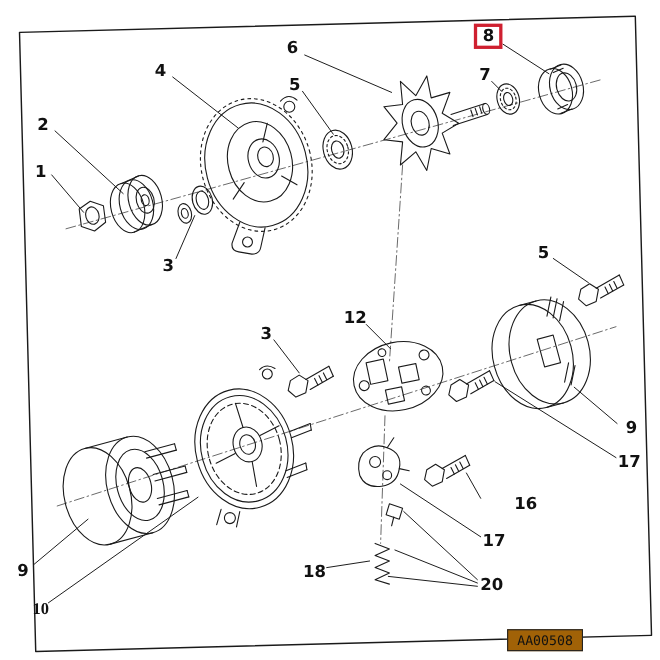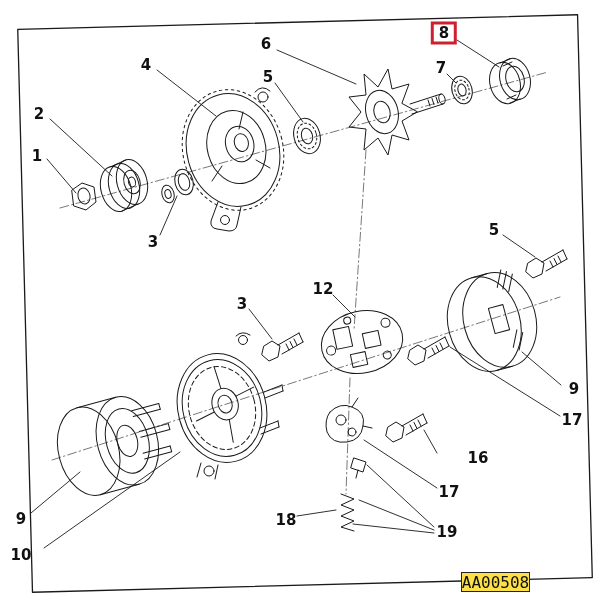--- a/index.html
+++ b/index.html
@@ -35,24 +35,24 @@
   .part-label.highlighted {
     border: 3px solid var(--highlight, #cf2030);
     background: #ffffff;
     padding: 1px 5px;
   }
   .code-box {
     position: absolute;
     left: 461px; top: 572px;
     width: 67px; height: 18px;
     border: 1.3px solid #222222;
-    background: #fde047;
+    background: #a16207;
     display: flex; align-items: center; justify-content: center;
     font-family: "DejaVu Sans Mono", monospace;
-    font-size: 16px;
+    font-size: 12px;
     color: #111111;
   }
 </style>
 </head>
 <body>
 
 <div id="stage">
 
   <svg id="drawing" width="600" height="600" viewBox="0 0 600 600">
     <g stroke="#1a1a1a" fill="none" stroke-width="1" stroke-linecap="round" stroke-linejoin="round">
@@ -293,27 +293,27 @@
   <div id="label-layer">
       <div class="part-label" style="left: 37px; top: 156px;">1</div>
       <div class="part-label" style="left: 39px; top: 114px;">2</div>
       <div class="part-label" style="left: 153px; top: 242px;">3</div>
       <div class="part-label" style="left: 146px; top: 65px;">4</div>
       <div class="part-label" style="left: 268px; top: 77px;">5</div>
       <div class="part-label" style="left: 266px; top: 44px;">6</div>
       <div class="part-label" style="left: 441px; top: 68px;">7</div>
       <div class="part-label highlighted" style="left: 444px; top: 33px;">8</div>
       <div class="part-label" style="left: 21px; top: 519px;">9</div>
-      <div class="part-label" style="left: 21px; top: 555px;">10</div>
+      <div class="part-label" style="left: 37px; top: 555px; font-family: Liberation Serif, serif;">10</div>
       <div class="part-label" style="left: 242px; top: 304px;">3</div>
       <div class="part-label" style="left: 323px; top: 289px;">12</div>
       <div class="part-label" style="left: 572px; top: 420px;">17</div>
       <div class="part-label" style="left: 574px; top: 389px;">9</div>
       <div class="part-label" style="left: 494px; top: 230px;">5</div>
       <div class="part-label" style="left: 449px; top: 458px; margin-left: 29px;">16</div>
       <div class="part-label" style="left: 449px; top: 492px;">17</div>
-      <div class="part-label" style="left: 447px; top: 532px;">19</div>
+      <div class="part-label" style="left: 447px; top: 532px;">20</div>
       <div class="part-label" style="left: 286px; top: 520px;">18</div>
     </div>
 
   <div class="code-box">AA00508</div>
 
 </div>
 
 </body></html>

